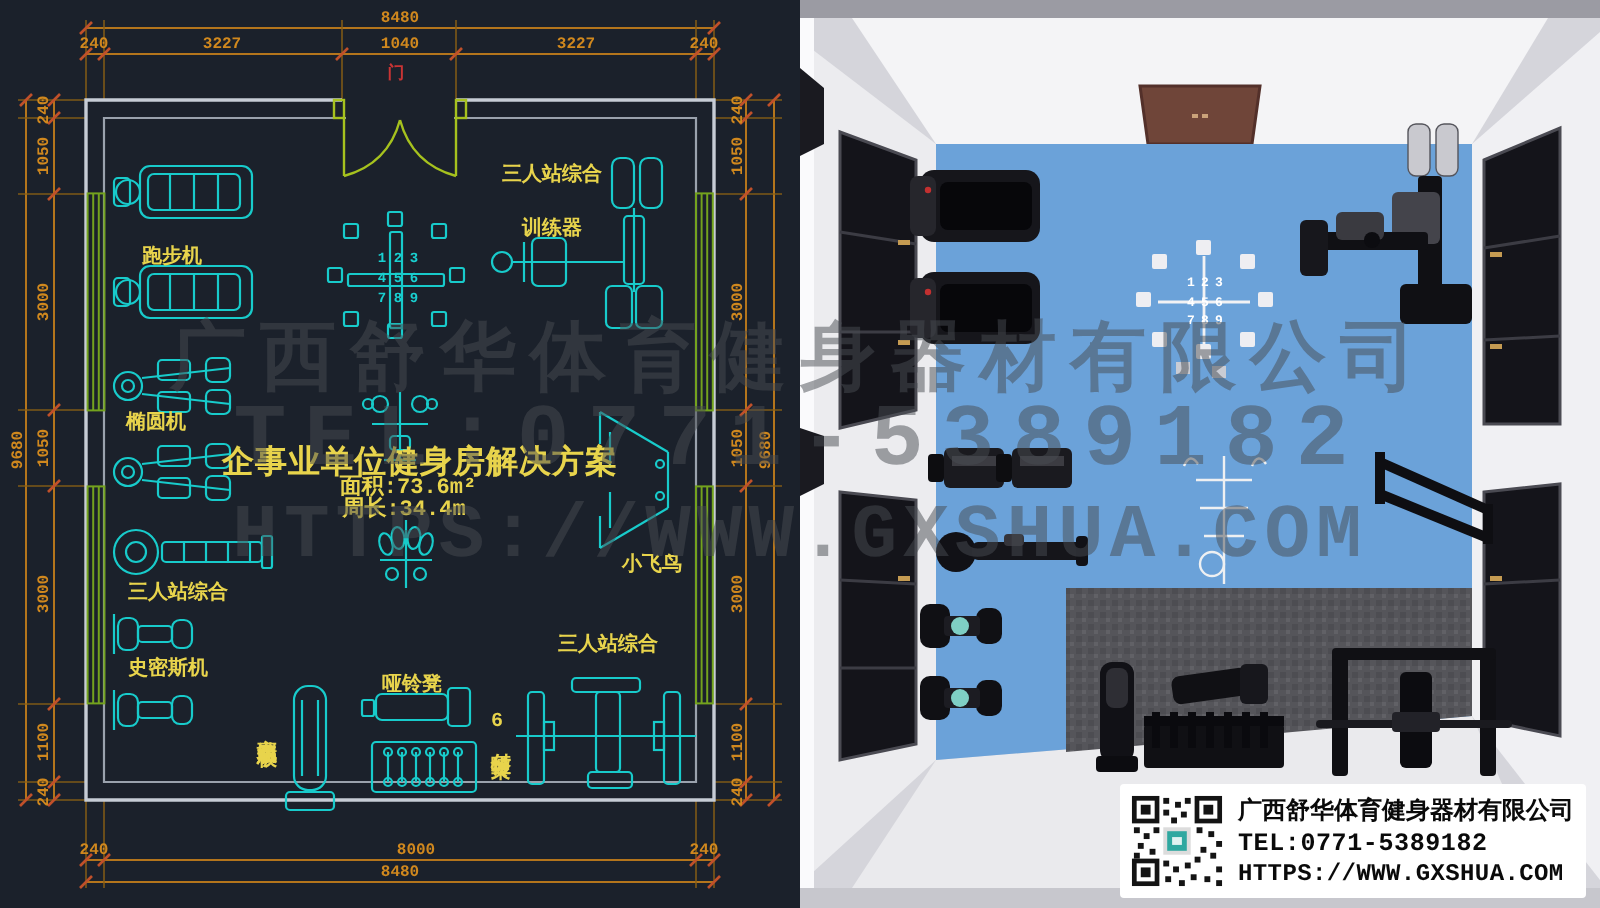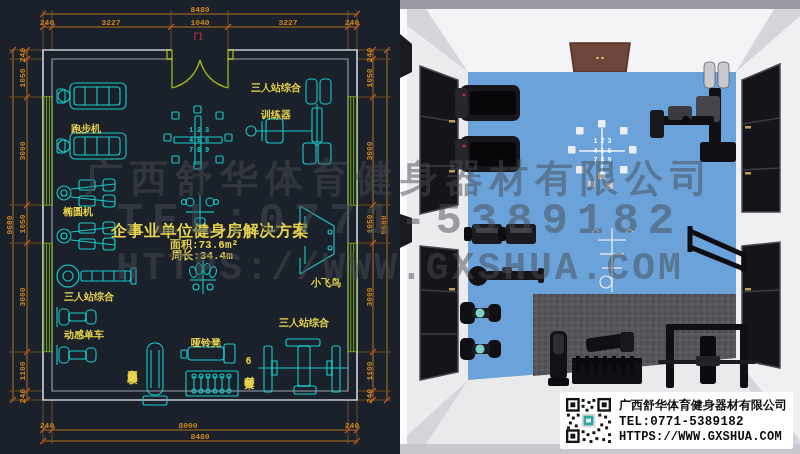--- a/index.html
+++ b/index.html
@@ -314,21 +314,21 @@
       </g>
     </svg>
 
     <span class="dim" style="left:200px;top:10px">8480</span>
     <span class="dim" style="left:47px;top:23px">240</span>
     <span class="dim" style="left:111px;top:23px">3227</span>
     <span class="dim" style="left:200px;top:23px">1040</span>
     <span class="dim" style="left:288px;top:23px">3227</span>
     <span class="dim" style="left:352px;top:23px">240</span>
     <span class="dim" style="left:47px;top:426px">240</span>
-    <span class="dim" style="left:188px;top:426px">8000</span>
+    <span class="dim" style="left:208px;top:426px">8000</span>
     <span class="dim" style="left:352px;top:426px">240</span>
     <span class="dim" style="left:200px;top:437px">8480</span>
     <span class="dimv" style="left:10px;top:225px">9680</span>
     <span class="dimv" style="left:23px;top:55px">240</span>
     <span class="dimv" style="left:23px;top:78px">1050</span>
     <span class="dimv" style="left:23px;top:151px">3000</span>
     <span class="dimv" style="left:23px;top:224px">1050</span>
     <span class="dimv" style="left:23px;top:297px">3000</span>
     <span class="dimv" style="left:23px;top:371px">1100</span>
     <span class="dimv" style="left:23px;top:396px">240</span>
@@ -338,21 +338,21 @@
     <span class="dimv" style="left:370px;top:151px">3000</span>
     <span class="dimv" style="left:370px;top:224px">1050</span>
     <span class="dimv" style="left:370px;top:297px">3000</span>
     <span class="dimv" style="left:370px;top:371px">1100</span>
     <span class="dimv" style="left:370px;top:396px">240</span>
 
     <span class="dim red" style="left:198px;top:37px">门</span>
     <span class="cl" style="left:86px;top:130px">跑步机</span>
     <span class="cl" style="left:78px;top:213px">椭圆机</span>
     <span class="cl" style="left:89px;top:298px">三人站综合</span>
-    <span class="cl" style="left:84px;top:336px">动感单车</span>
+    <span class="cl" style="left:84px;top:336px">史密斯机</span>
     <span class="cl clv" style="left:131px;top:364px">高端腹肌板</span>
     <span class="cl" style="left:206px;top:344px">哑铃凳</span>
     <span class="cl clv" style="left:248px;top:364px">6付哑铃架</span>
     <span class="cl" style="left:304px;top:324px">三人站综合</span>
     <span class="cl" style="left:326px;top:284px">小飞鸟</span>
     <span class="cl" style="left:276px;top:89px">三人站综合</span>
     <span class="cl" style="left:276px;top:116px">训练器</span>
 
     <span class="cl title1" style="left:210px;top:232px">企事业单位健身房解决方案</span>
     <span class="cl title2" style="left:204px;top:245px">面积:73.6m²</span>

